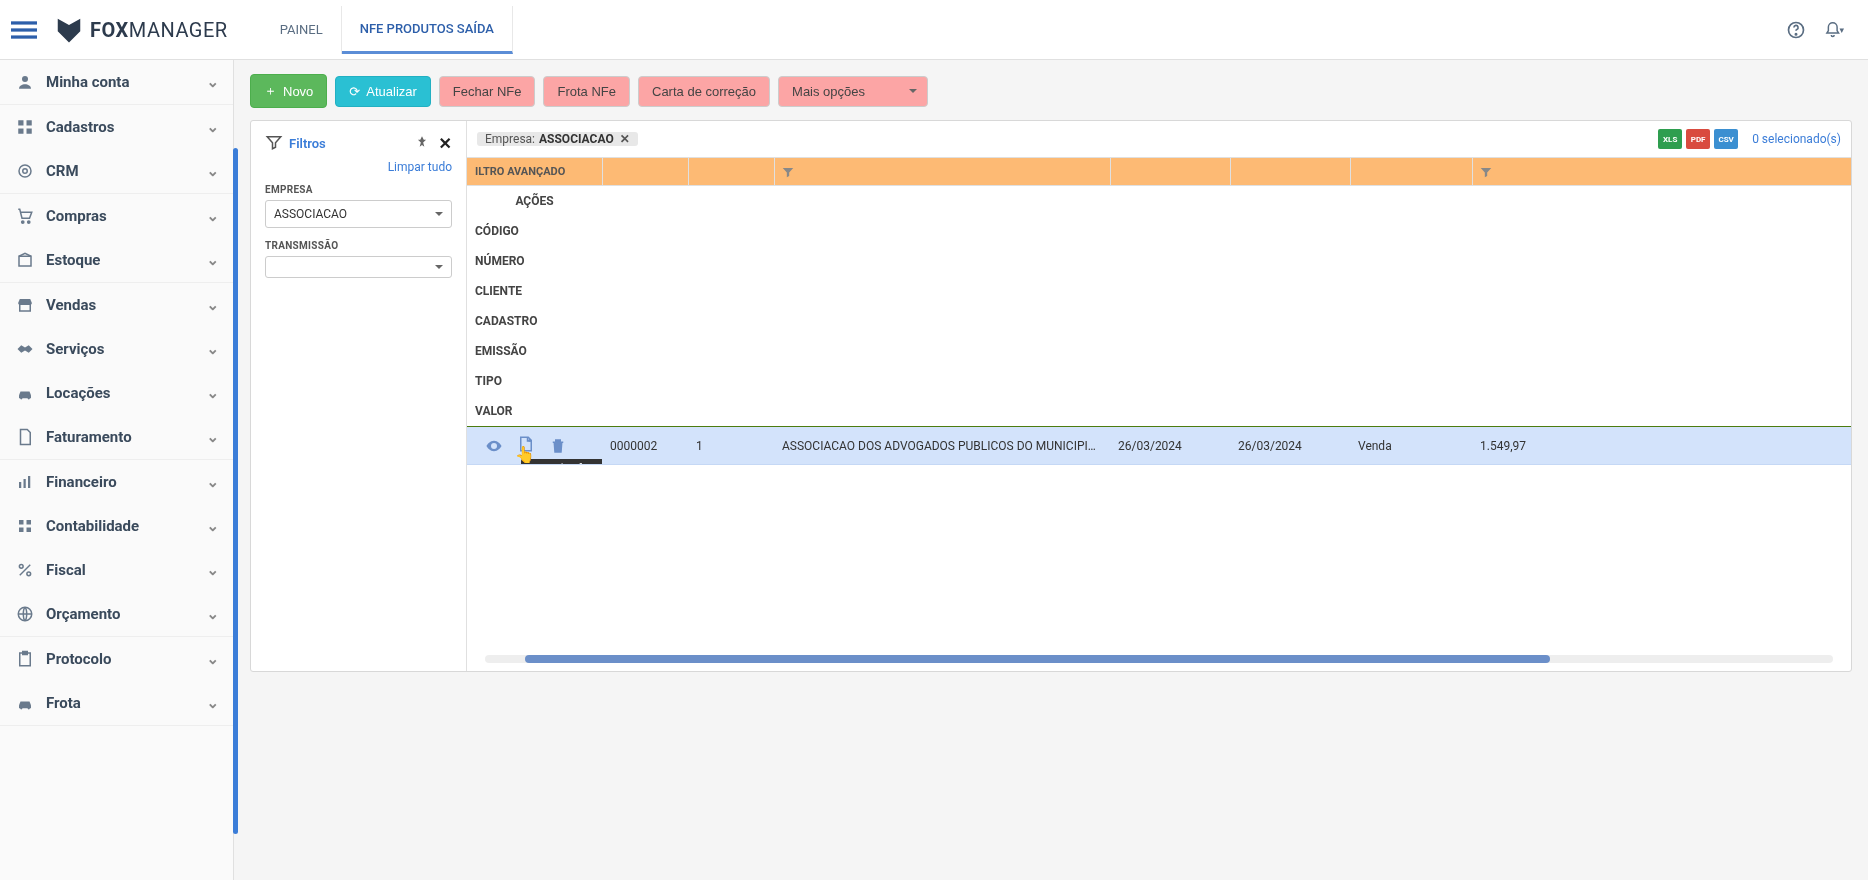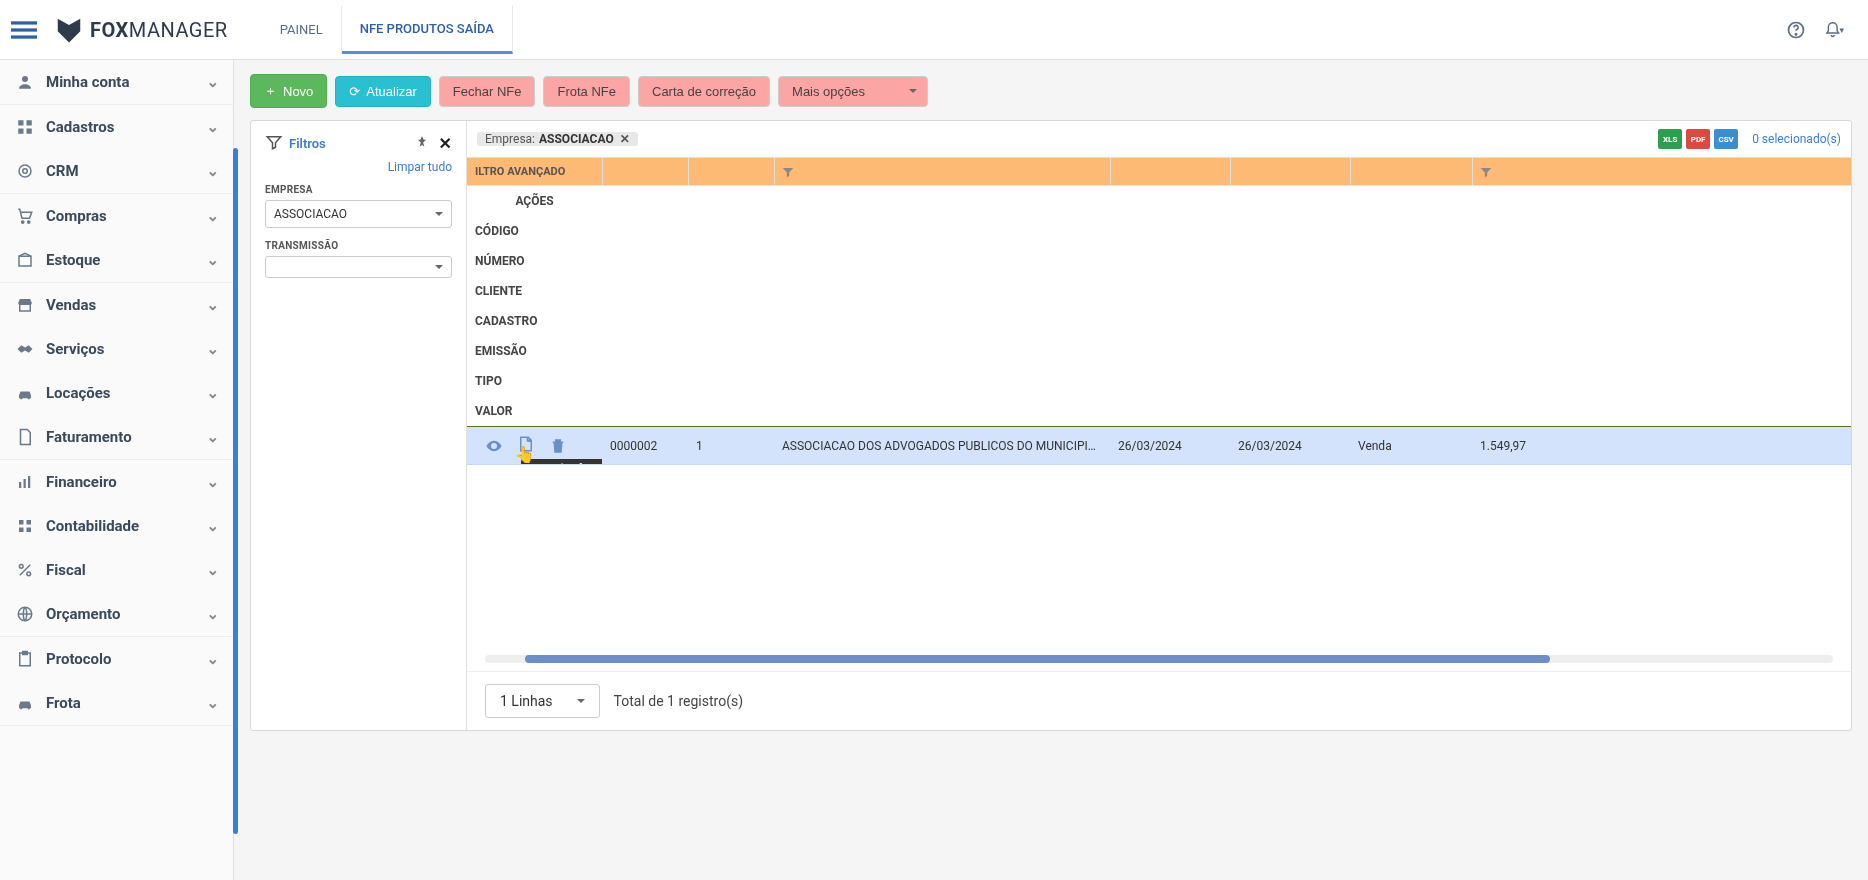--- a/index.html
+++ b/index.html
@@ -437,23 +437,17 @@
               <div class="td c-emissao">26/03/2024</div>
               <div class="td c-tipo">Venda</div>
               <div class="td c-valor">1.549,97</div>
             </div>
             <div style="height:190px"></div>
             <div class="hscroll">
                 <div class="thumb"></div>
               </div>
           </div>
 
-          <div class="footer-row">
-            <div class="lines-dd">
-                <span>1 Linhas</span>
-              </div>
-            <div class="total-text">Total de 1 registro(s)</div>
-          </div>
         </div>
       </div>
     </div>
   </div>
 </div>
 
 </body></html>

